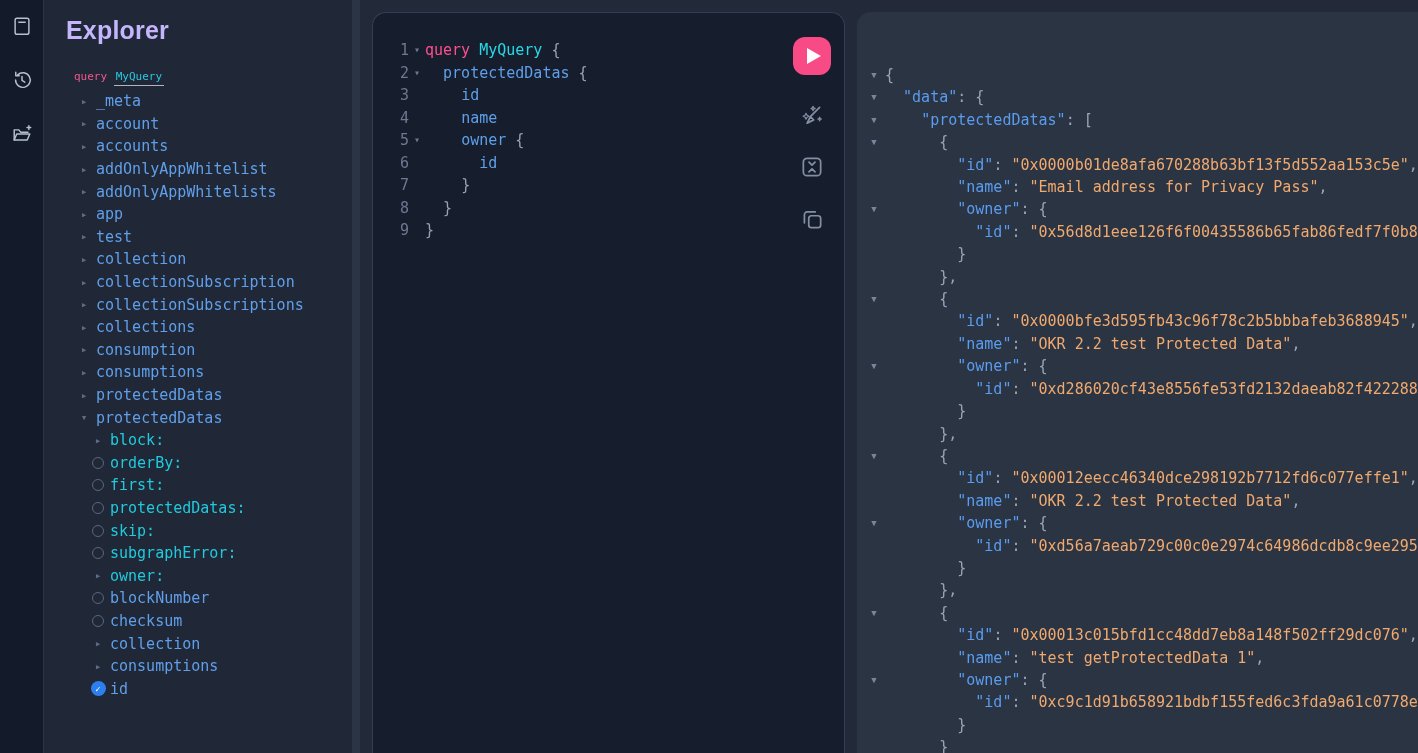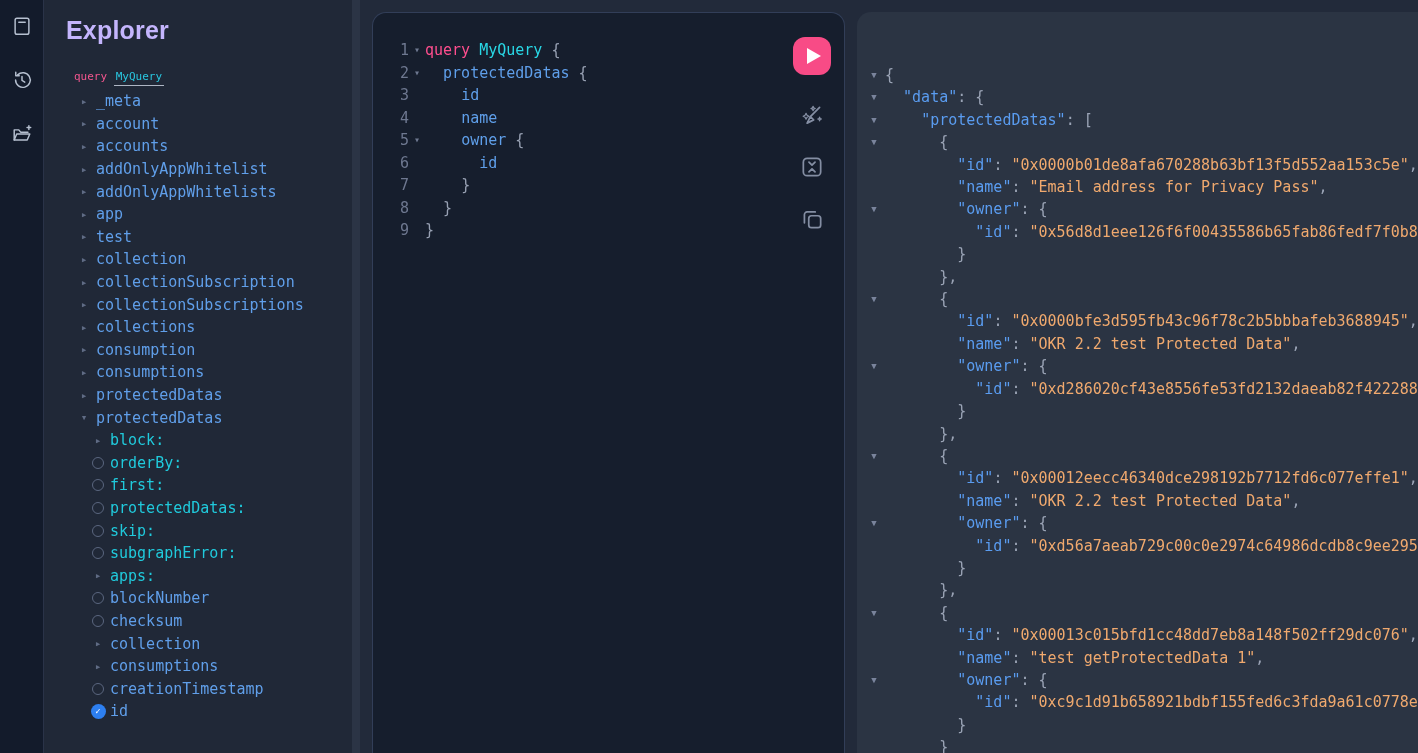--- a/index.html
+++ b/index.html
@@ -233,21 +233,21 @@
         <div class="trow d1">
           <span class="marker">
             <span class="circ"></span>
           </span>
           <span class="tlabel arg">subgraphError:</span>
         </div>
         <div class="trow d1">
           <span class="marker">
             <span class="tri">▸</span>
           </span>
-          <span class="tlabel arg">apps:</span>
+          <span class="tlabel arg">owner:</span>
         </div>
         <div class="trow d1">
           <span class="marker">
             <span class="circ"></span>
           </span>
           <span class="tlabel field">blockNumber</span>
         </div>
         <div class="trow d1">
           <span class="marker">
             <span class="circ"></span>
@@ -258,26 +258,20 @@
           <span class="marker">
             <span class="tri">▸</span>
           </span>
           <span class="tlabel field">collection</span>
         </div>
         <div class="trow d1">
           <span class="marker">
             <span class="tri">▸</span>
           </span>
           <span class="tlabel field">consumptions</span>
-        </div>
-        <div class="trow d1">
-          <span class="marker">
-            <span class="circ"></span>
-          </span>
-          <span class="tlabel field">creationTimestamp</span>
         </div>
         <div class="trow d1">
           <span class="marker">
             <span class="check">✓</span>
           </span>
           <span class="tlabel field">id</span>
         </div>
       </div>
   </section>
 

